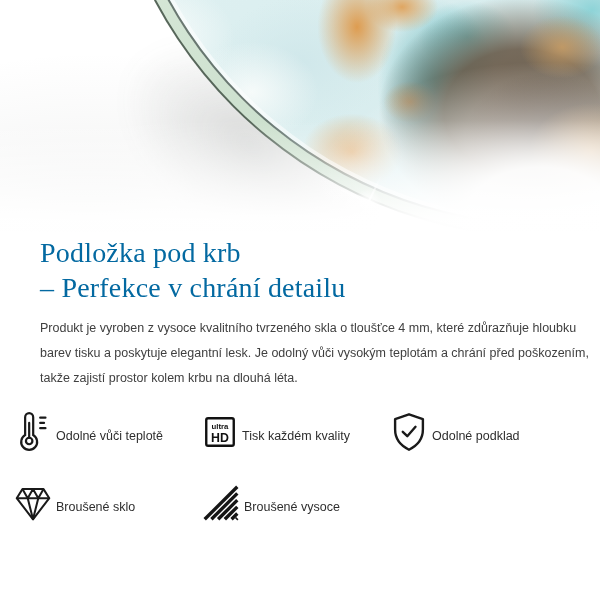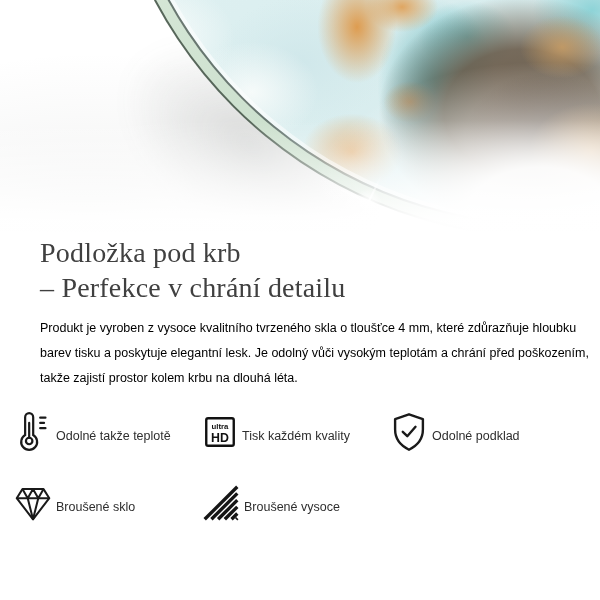--- a/index.html
+++ b/index.html
@@ -48,23 +48,23 @@
   .sparkle .ray{position:absolute;left:0;top:39px;width:80px;height:2px;display:block;
         background:linear-gradient(90deg, rgba(255,255,255,0) 0%, rgba(255,255,255,0.95) 45%, #fff 50%, rgba(255,255,255,0.95) 55%, rgba(255,255,255,0) 100%);}
   .sparkle .r1{transform:rotate(26deg);}
   .sparkle .r2{transform:rotate(-64deg);width:60px;left:10px;}
   .sparkle .core{position:absolute;left:26px;top:26px;width:28px;height:28px;border-radius:50%;display:block;
         background:radial-gradient(circle, rgba(255,255,255,0.95) 0%, rgba(255,255,255,0.5) 40%, rgba(255,255,255,0) 72%);}
 
   
   .content{padding:0 40px;}
   h1{margin:3px 0 0;font-family:"Liberation Serif",serif;font-weight:500;
-     font-size:28px;line-height:35px;color:#404040;letter-spacing:0.2px;}
+     font-size:28px;line-height:35px;color:#0369a1;letter-spacing:0.2px;}
   h1 span{display:block;}
-  .desc{margin:11px 0 0;width:556px;font-size:12.5px;line-height:25px;color:#000000;}
+  .desc{margin:11px 0 0;width:556px;font-size:12.5px;line-height:25px;color:#404040;}
 
   
   .features{margin:17px -30px 0;display:grid;grid-template-columns:repeat(3,188px);row-gap:23px;justify-content:start;}
   .feature{display:flex;flex-direction:row;align-items:center;}
   .icon-box{height:48px;display:flex;align-items:center;justify-content:center;}
   .f-label{margin-top:8px;font-size:12.5px;color:#2e2e2e;}
   svg{display:block;}
 </style>
 </head>
 <body>
@@ -97,21 +97,21 @@
         <div class="icon-box">
           <svg viewBox="0 0 48 48" width="46" height="46" fill="none" stroke="#1a1a1a" stroke-width="2.3" stroke-linecap="round">
             <path d="M15.8 27.2 V8.5 A4.2 4.2 0 0 1 24.2 8.5 V27.2 A8.3 8.3 0 1 1 15.8 27.2 Z"></path>
             <circle cx="20" cy="33.4" r="3.4"></circle>
             <line x1="20" y1="14.5" x2="20" y2="30"></line>
             <line x1="31.5" y1="9" x2="37" y2="9"></line>
             <line x1="31.5" y1="14.5" x2="35.5" y2="14.5"></line>
             <line x1="31.5" y1="20" x2="37" y2="20"></line>
           </svg>
         </div>
-        <span class="f-label">Odolné takže teplotě</span>
+        <span class="f-label">Odolné vůči teplotě</span>
       </div>
 
       <div class="feature">
         <div class="icon-box">
           <svg viewBox="0 0 48 48" width="44" height="44">
             <rect x="9" y="9" width="30" height="30" rx="2" fill="none" stroke="#111" stroke-width="2.6"></rect>
             <text x="24" y="21" text-anchor="middle" font-size="8.5" font-weight="700" font-family="Liberation Sans, sans-serif" fill="#111">ultra</text>
             <text x="24" y="34.5" text-anchor="middle" font-size="13.5" font-weight="700" font-family="Liberation Sans, sans-serif" fill="#111">HD</text>
           </svg>
         </div>

